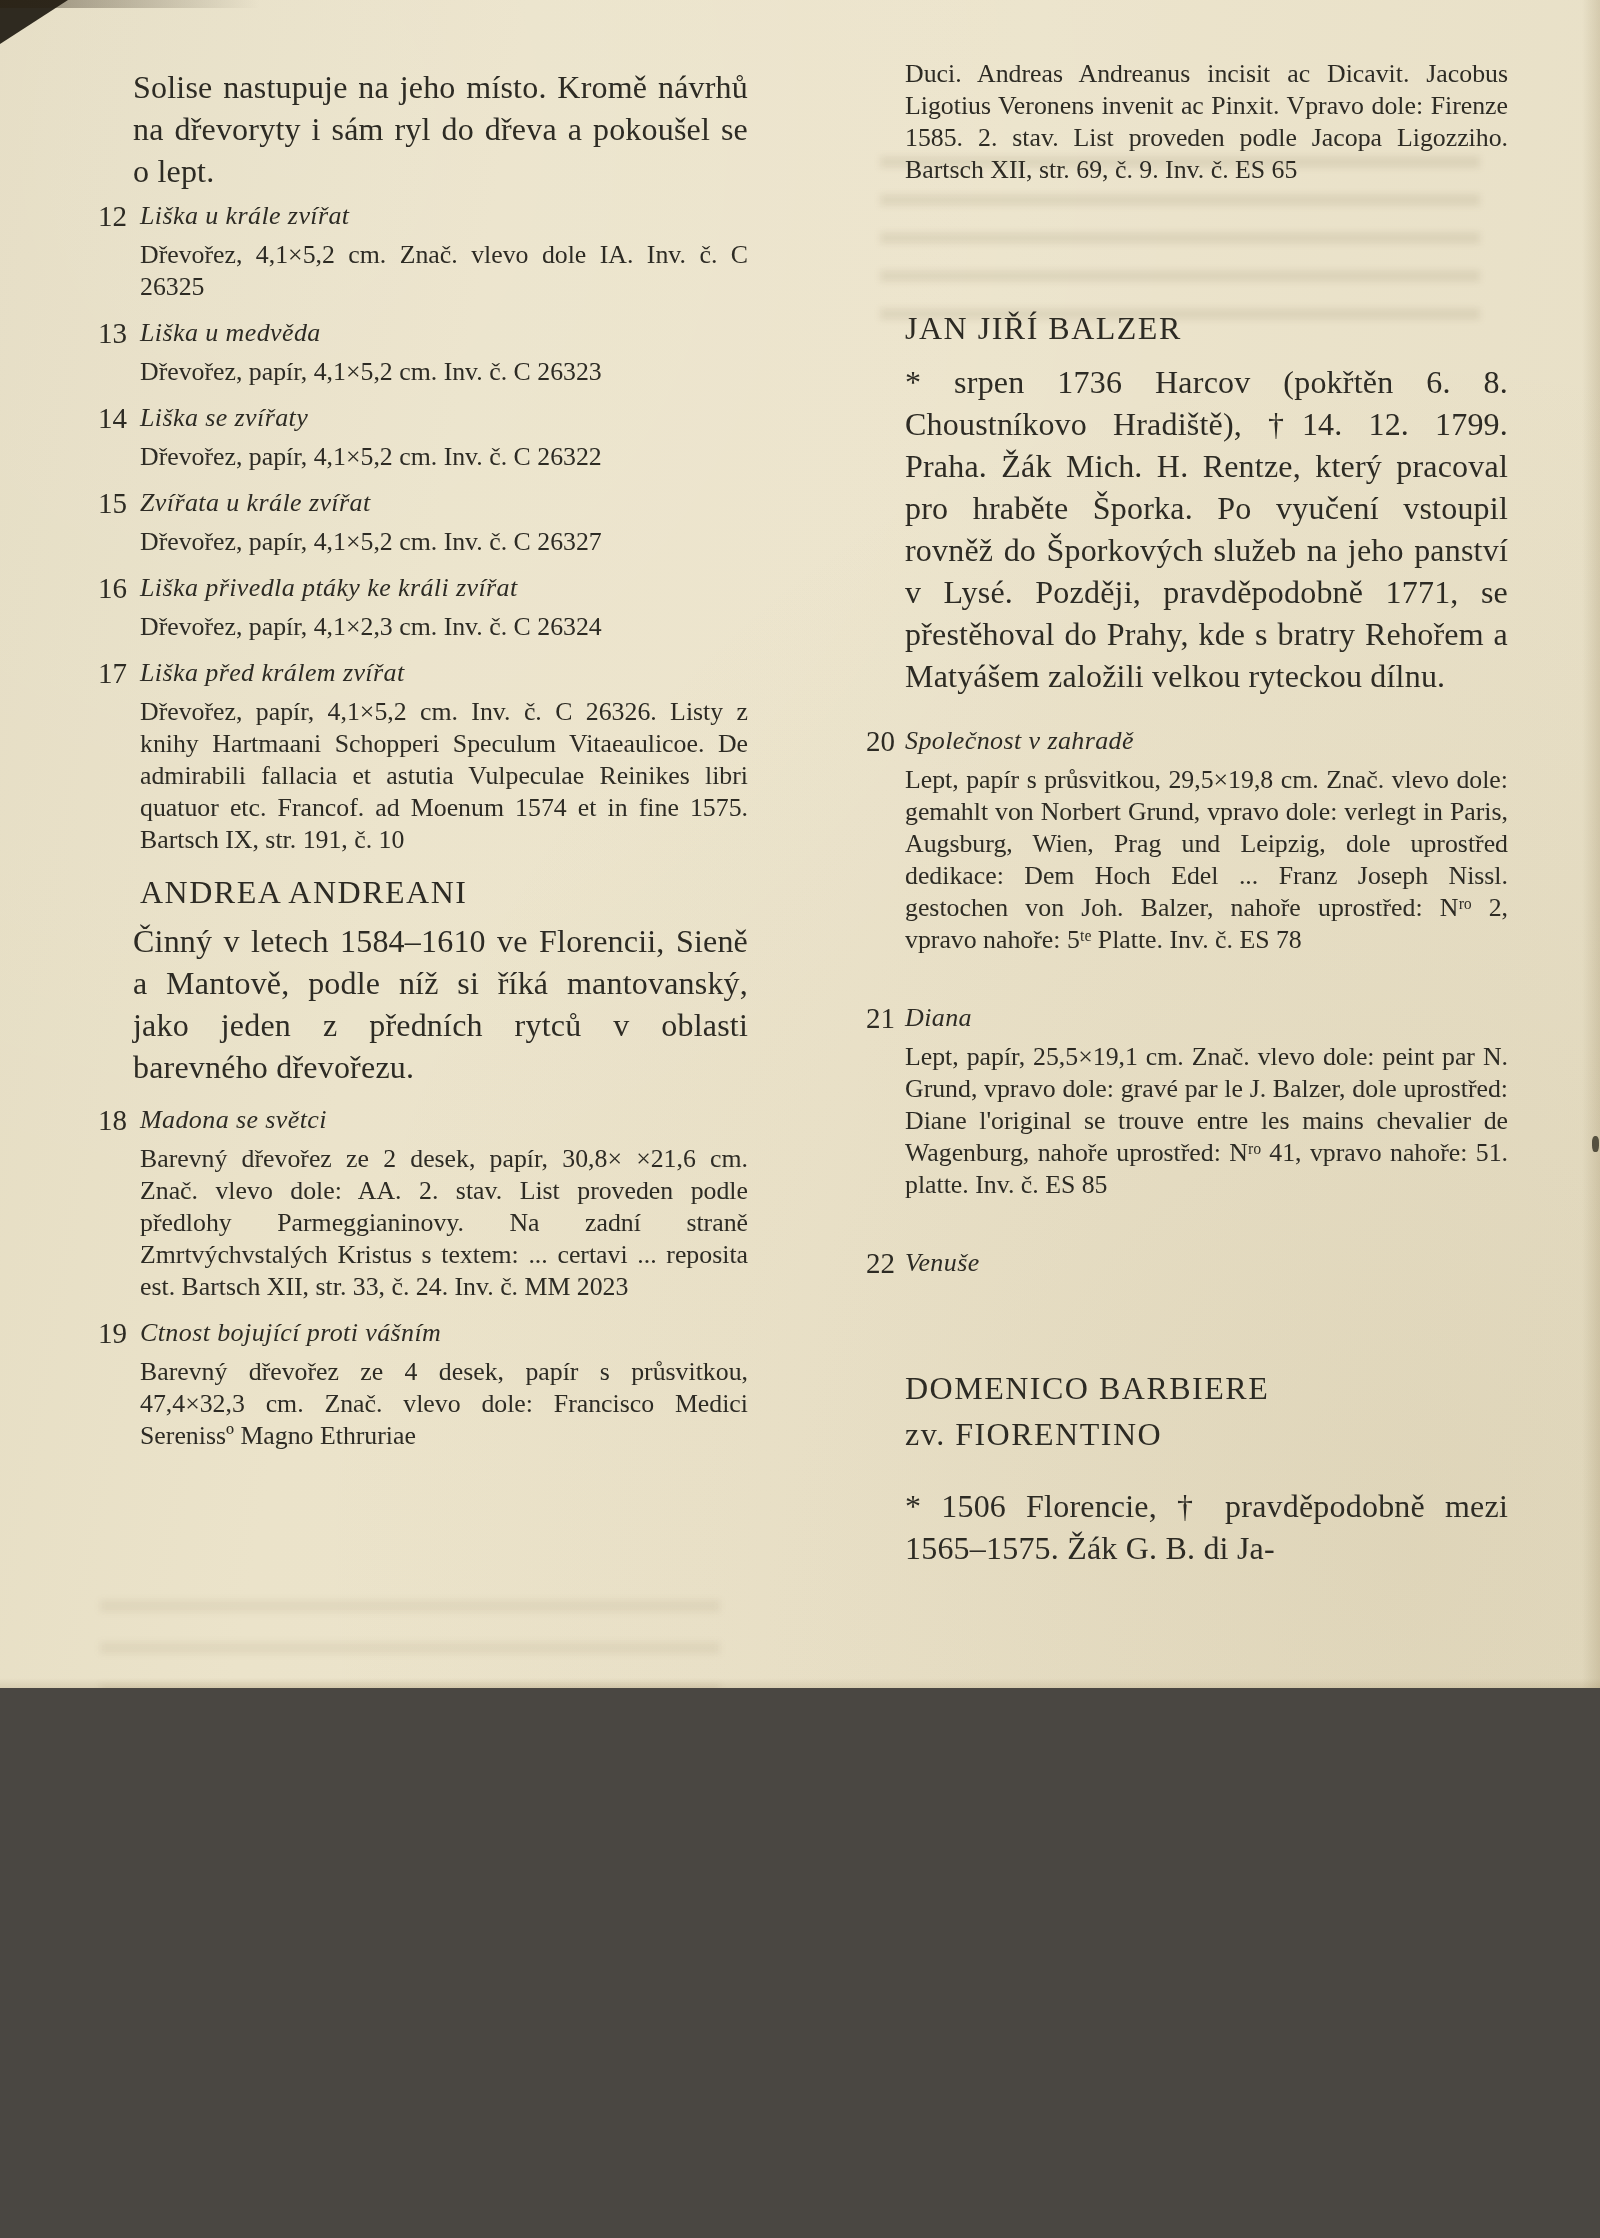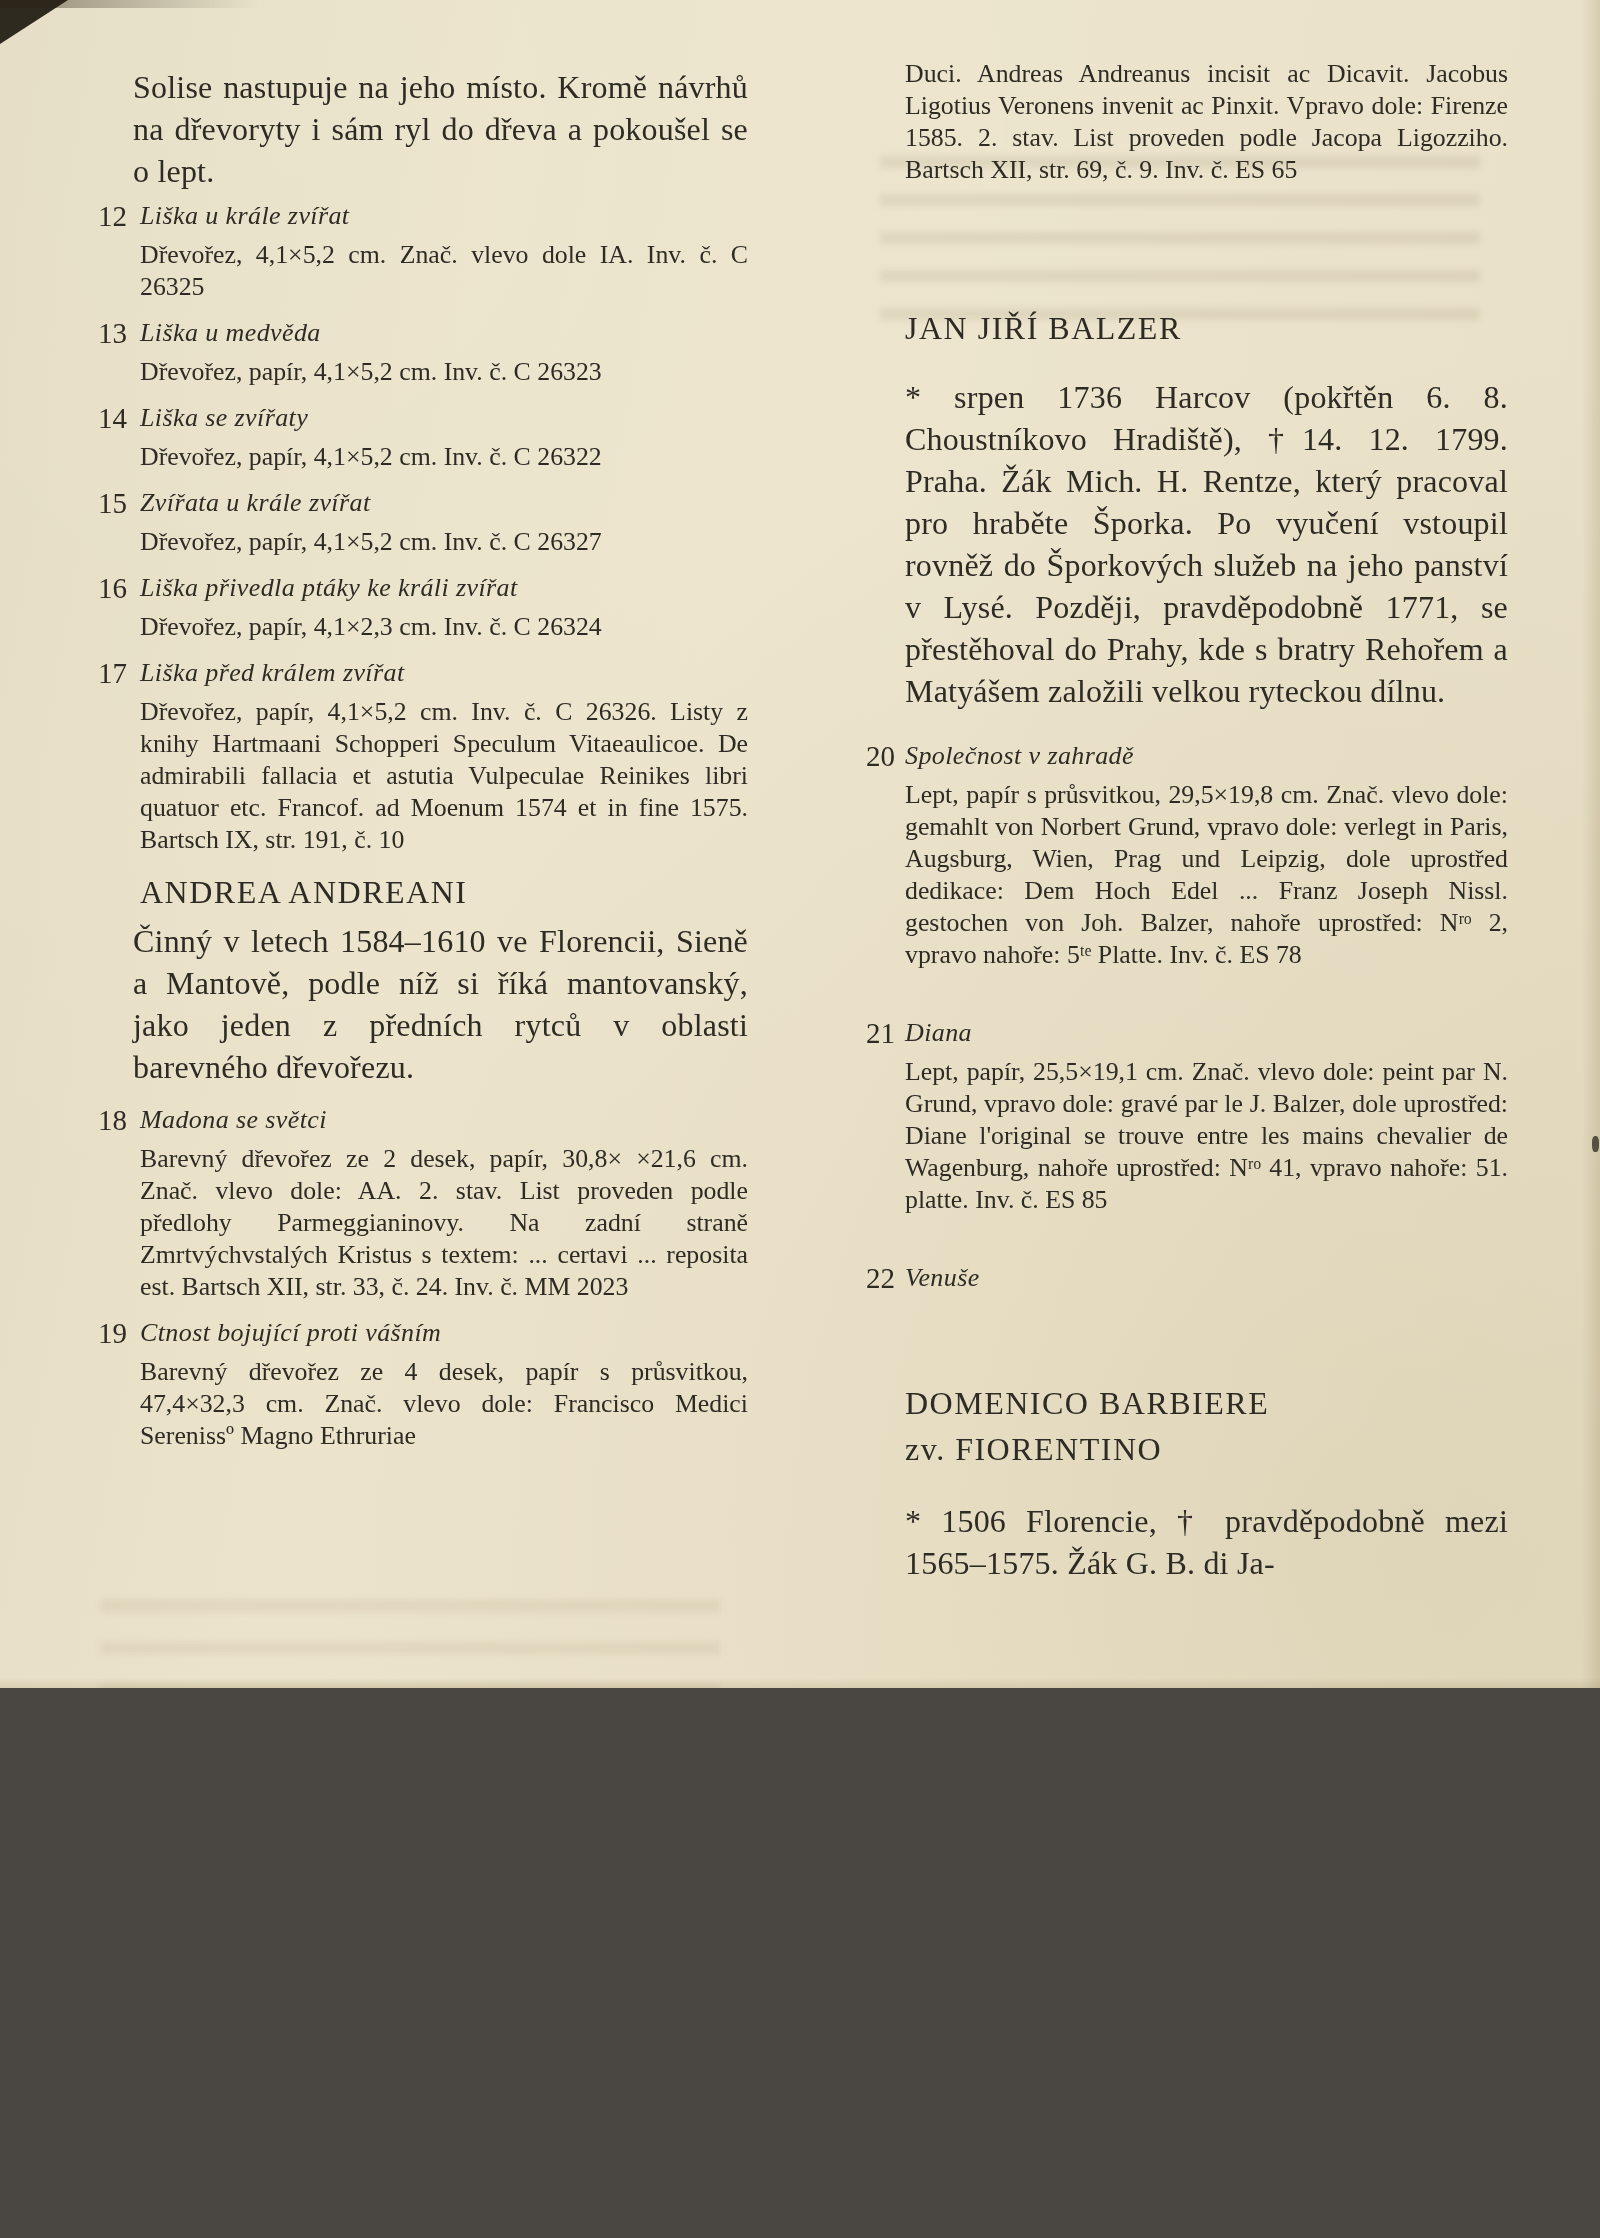--- a/index.html
+++ b/index.html
@@ -37,21 +37,21 @@
   }
   .entry-desc{
     font-size:25.8px;line-height:32px;text-align:justify;margin:0;
   }
 
   .artist-heading{
     font-size:32px;font-weight:400;line-height:40px;letter-spacing:1.5px;
     padding-left:52px;margin:16px 0 8px 0;
   }
   .col-right .artist-heading{padding-left:49px;}
-  .col-right .artist-heading.first{margin:122px 0 28px 0;}
+  .col-right .artist-heading.first{margin:122px 0 13px 0;}
   .col-right .artist-heading.second{margin:84px 0 28px 0;line-height:46px;}
 
   .page-number{
     position:absolute;left:56px;top:2100px;
     font-size:34px;font-style:italic;font-weight:bold;letter-spacing:1px;
   }
 
   
   .corner-tl{position:absolute;top:0;left:0;width:0;height:0;
     border-top:44px solid #2f2a20;border-right:68px solid transparent;}

